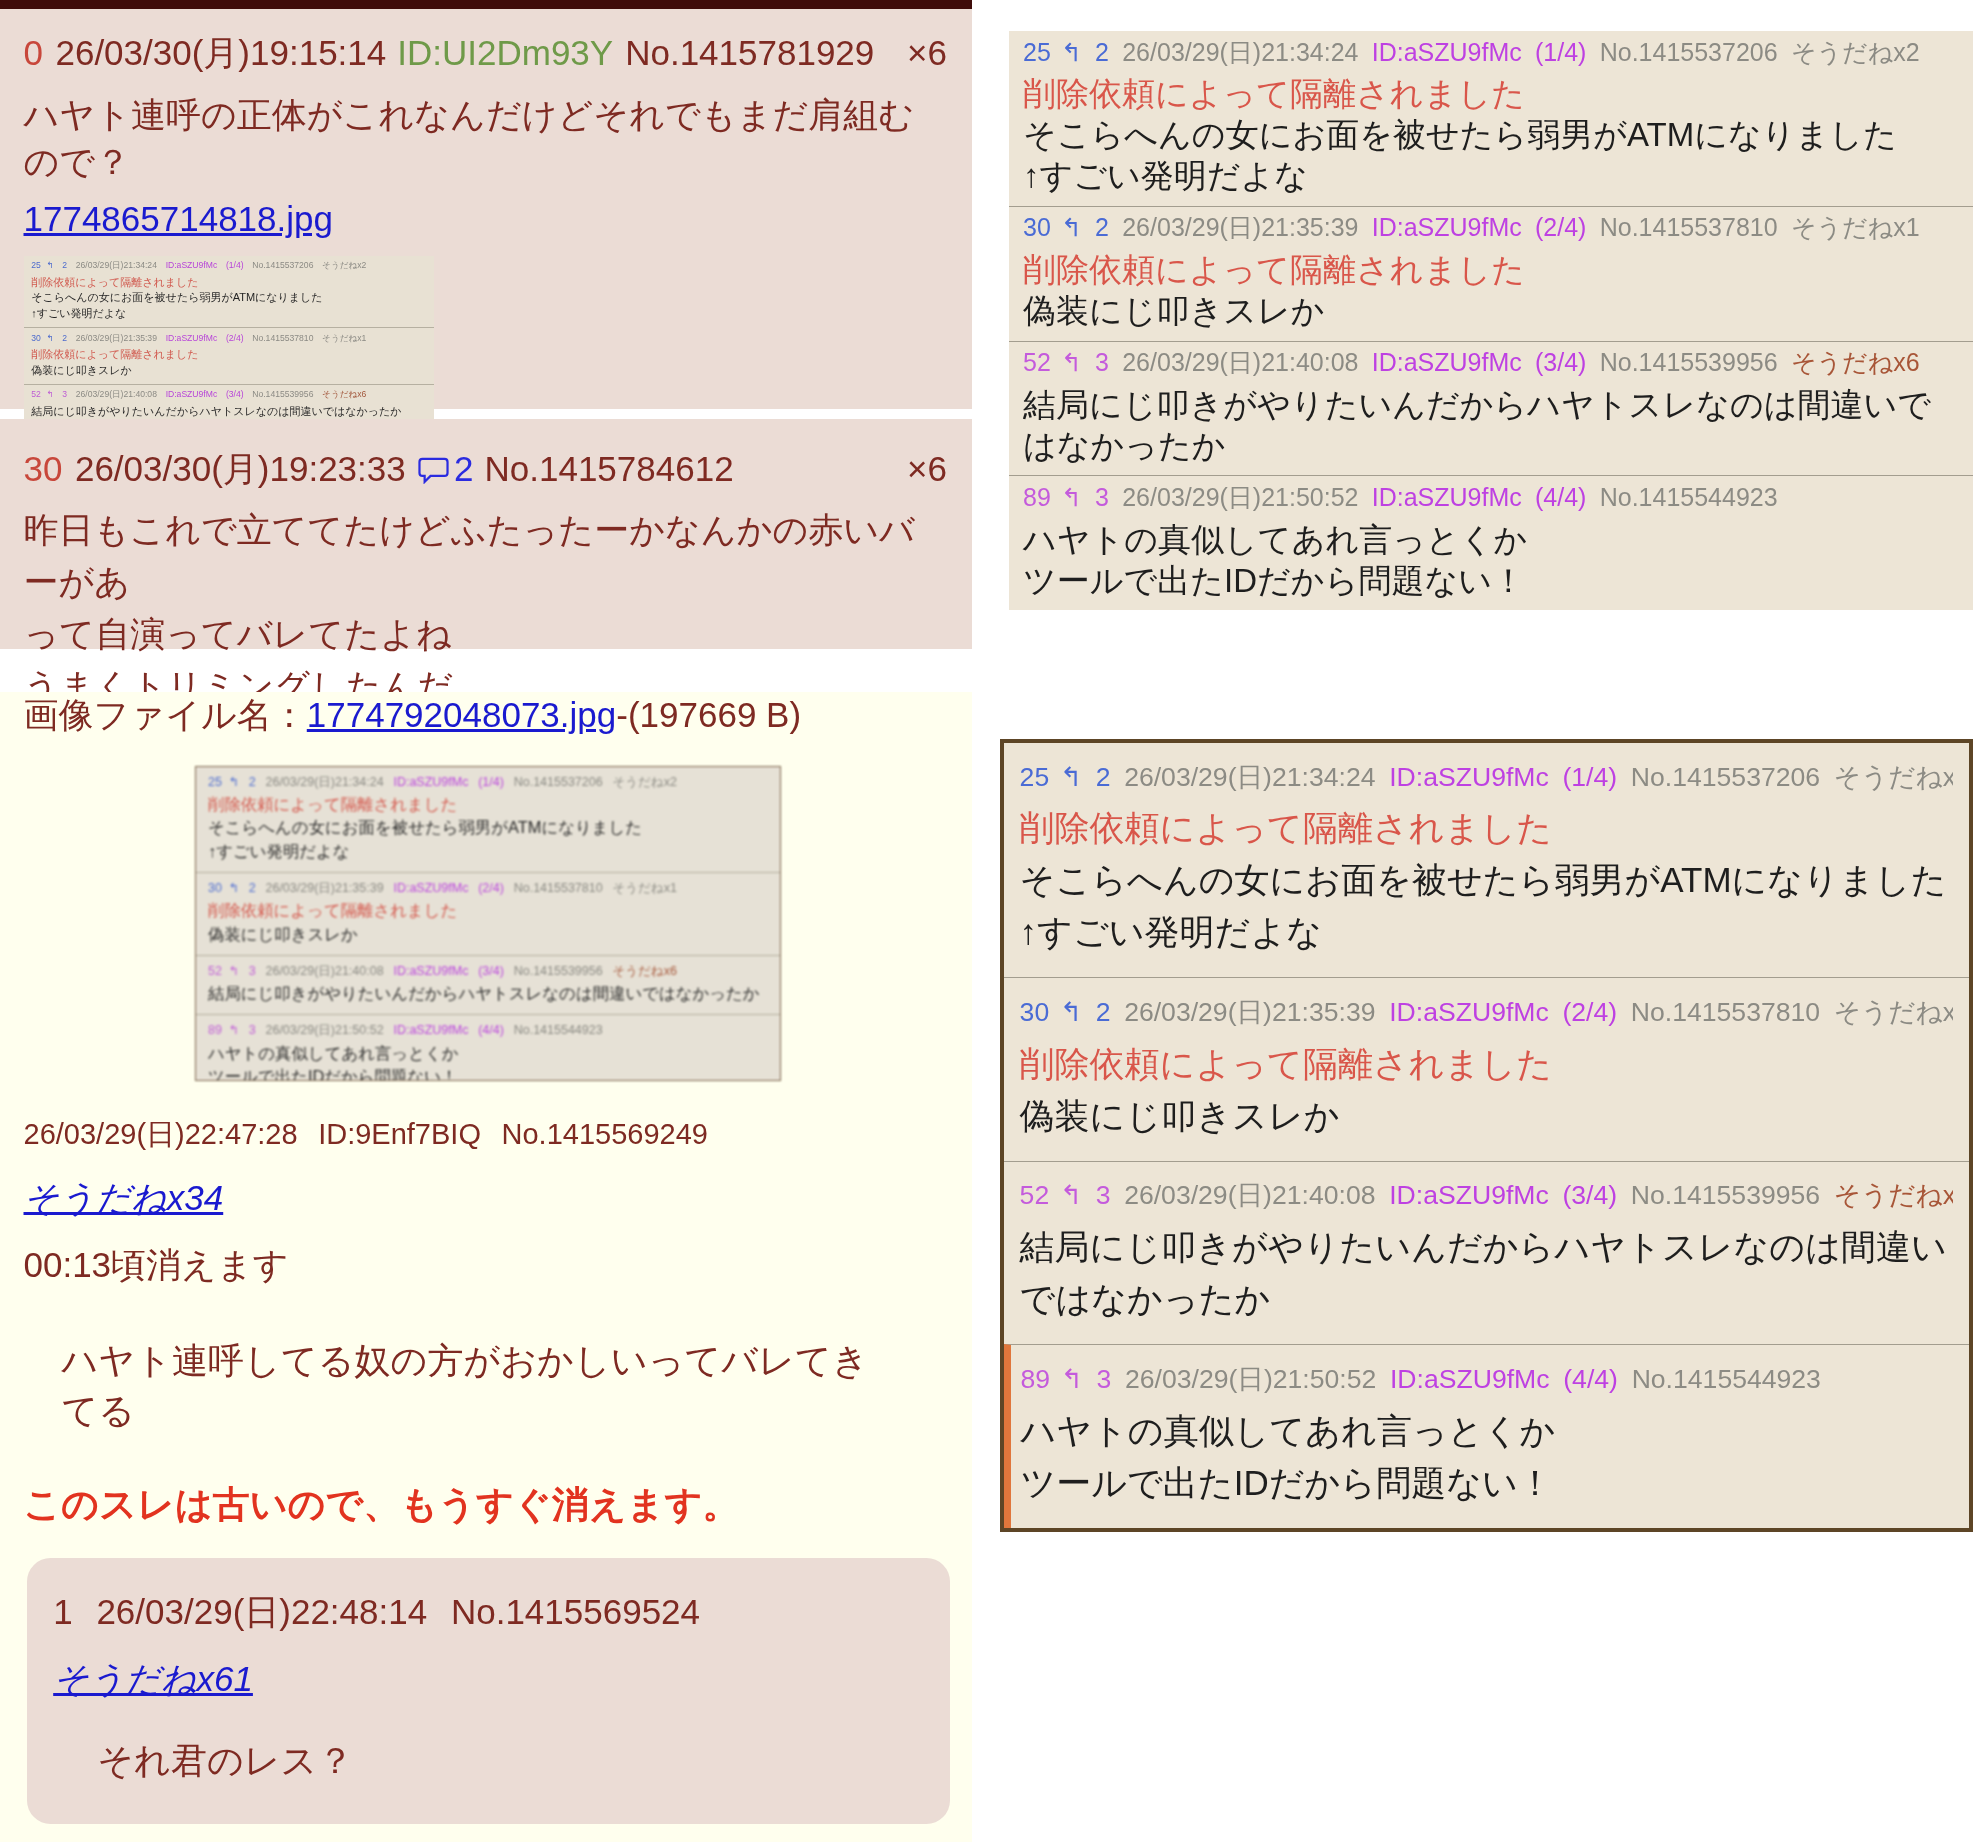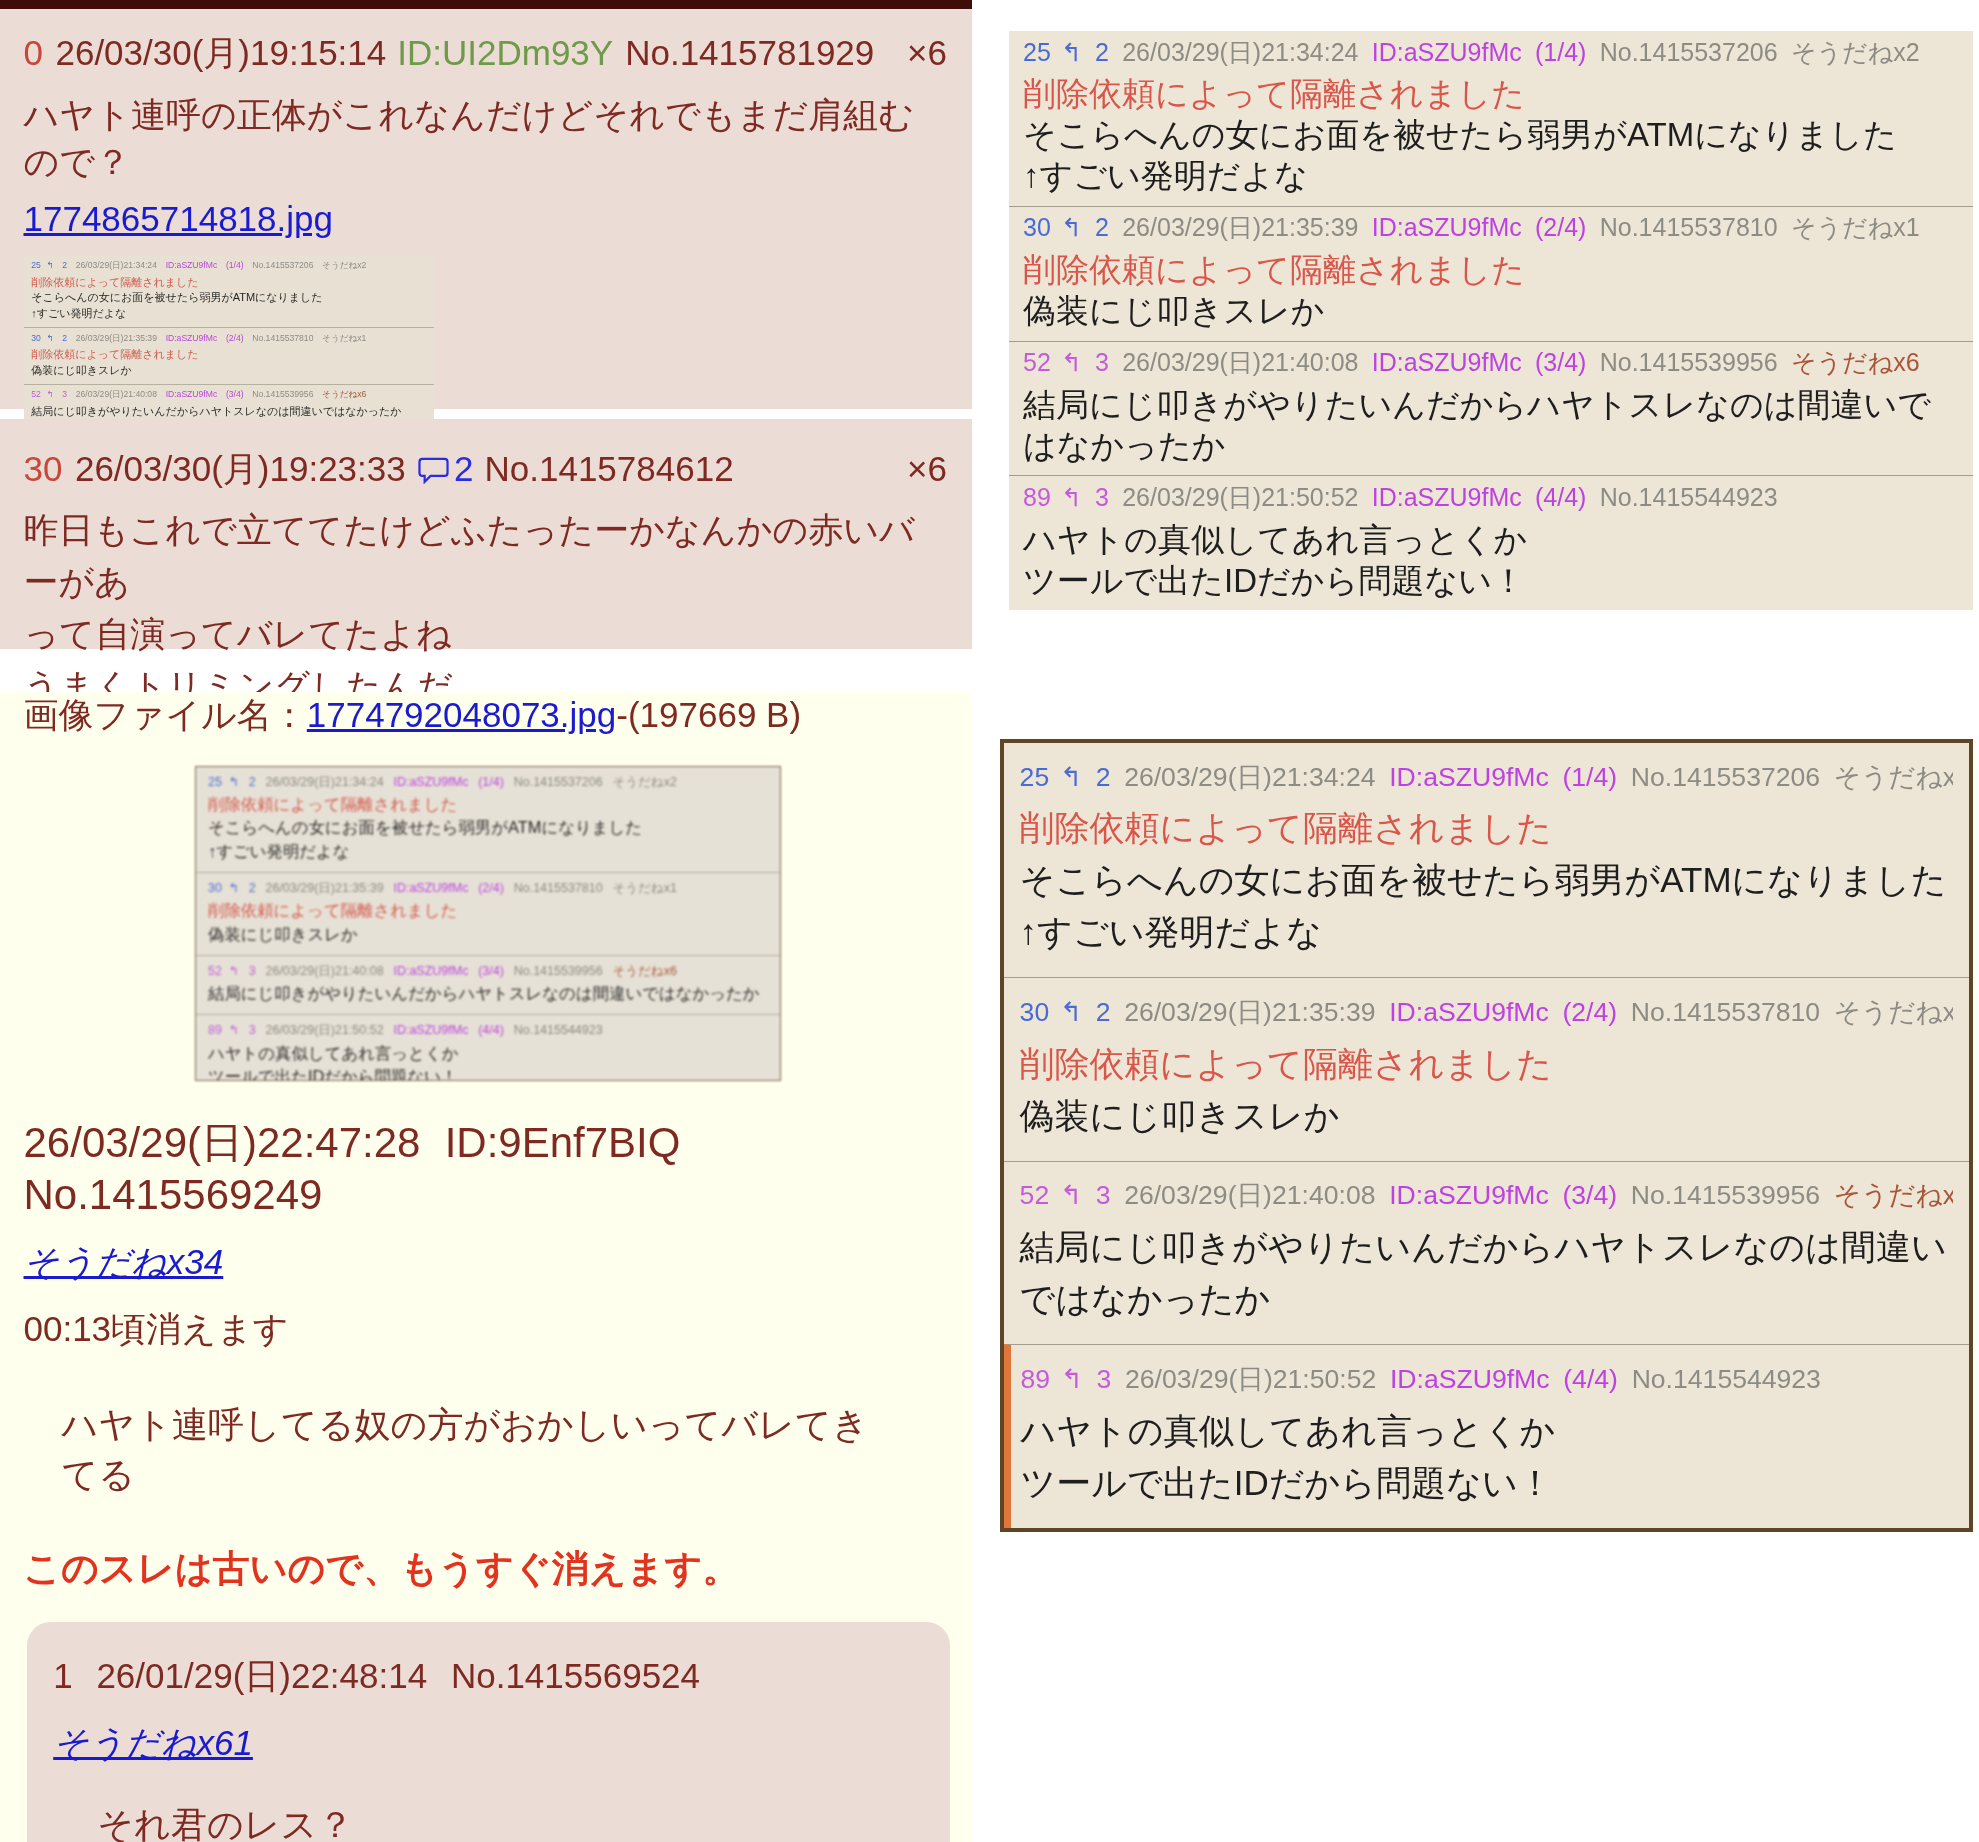--- a/index.html
+++ b/index.html
@@ -31,21 +31,21 @@
   .pbody-lines{font-size:35px;line-height:52px;margin-top:11px;}
   .jpg-link{display:inline-block;font-size:35px;color:var(--link);text-decoration:underline;margin-top:12.5px;cursor:pointer;}
 
   
   .cream{position:absolute;left:0;top:692px;width:972px;height:1150px;background:var(--cream);
          padding:0 23.5px;box-sizing:border-box;color:var(--maroon);}
   .file-line{font-size:35px;}
   .file-line a{color:var(--link);text-decoration:underline;cursor:pointer;}
   .preview{margin:26.6px 0 0 171px;width:584px;height:313px;background:#f1ece0;border:1.6px solid var(--pborder);
            overflow:hidden;filter:blur(0.9px) contrast(0.9) saturate(1.05);cursor:pointer;}
-  .post-head2{margin-top:34px;font-size:42px;}
+  .post-head2{margin-top:34px;font-size:29px;}
   .post-head2 .sp{margin-right:12.5px;}
   .soudane-big{display:inline-block;margin-top:20.3px;font-size:35px;color:var(--link);text-decoration:underline;cursor:pointer;font-style:italic;}
   .expire-line{margin-top:20.3px;font-size:35px;}
   .quote{margin:47px 0 0 38px;font-size:36px;line-height:50px;}
   .warning{margin-top:44px;font-size:37px;font-weight:bold;color:var(--warn);}
   .post1-card{margin:28px 0 0 3.1px;width:923px;background:var(--pink);border-radius:23.5px;
               padding:31px 26.6px 0 26.6px;box-sizing:border-box;height:266px;}
   .post1-head{font-size:35px;}
   .post1-head .sp{margin-right:14px;}
   .post1-body{margin:34px 0 0 44px;font-size:36px;}
@@ -263,21 +263,21 @@
     <a class="soudane-big">そうだねx34</a>
     <div class="expire-line">00:13頃消えます</div>
     <div class="quote">
       <div>ハヤト連呼してる奴の方がおかしいってバレてき</div>
       <div>てる</div>
     </div>
     <div class="warning">このスレは古いので、もうすぐ消えます。</div>
     <div class="post1-card">
       <div class="post1-head">
         <span class="sp">1</span>
-        <span class="sp">26/01/29(日)22:48:14</span>
+        <span class="sp">26/03/29(日)22:48:14</span>
         <span>No.1415569524</span>
       </div>
       <a class="soudane-big">そうだねx61</a>
       <div class="post1-body">それ君のレス？</div>
     </div>
   </section>
 
   <section class="rtop size-md">
       <div class="post">
     <div class="phead">

